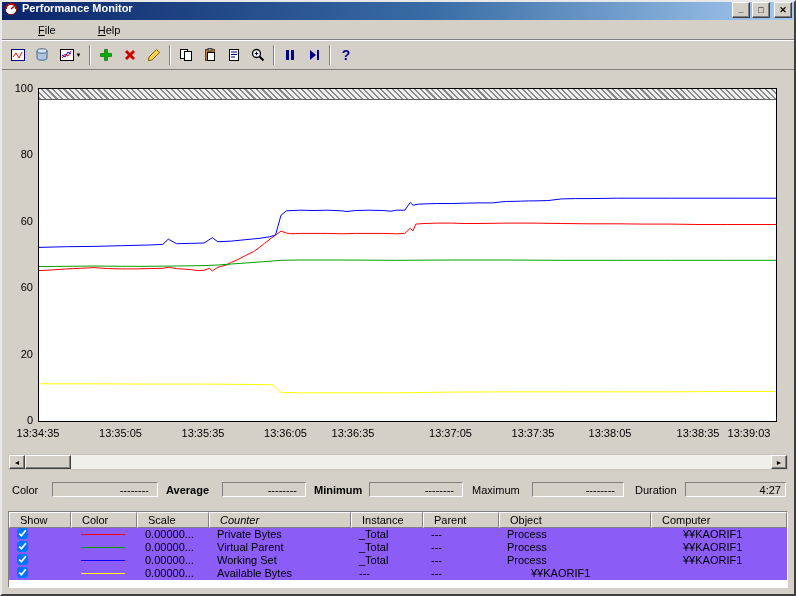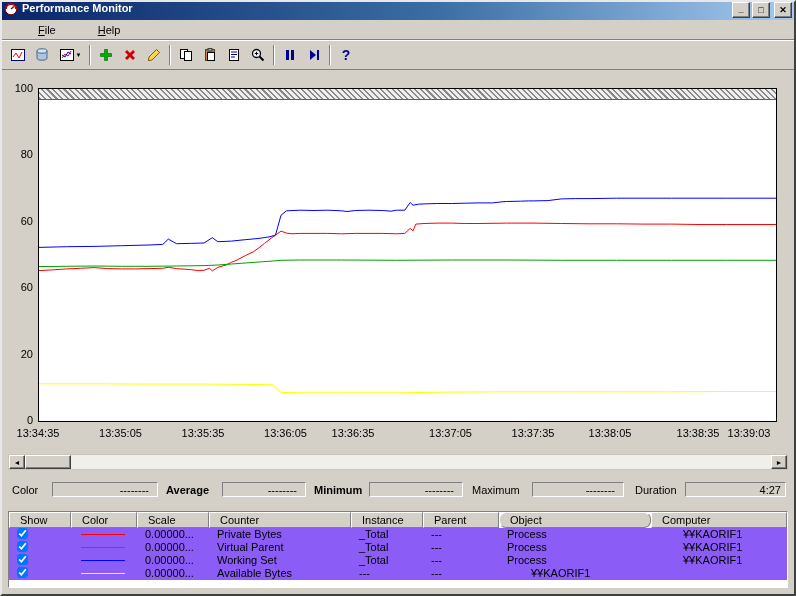--- a/index.html
+++ b/index.html
@@ -239,24 +239,24 @@
     <div class="stat-box box-max" data-name="maximum-value-box"><span>--------</span></div>
     <span class="stat-label lab-dur" data-name="duration-label">Duration</span>
     <div class="stat-box box-dur" data-name="duration-value-box"><span>4:27</span></div>
   </div>
 
   <div class="legend" data-name="legend-table">
     <div class="lheader" data-name="legend-header-row">
         <div class="hcell" data-name="legend-header-show" style="width: 62px;">Show</div>
         <div class="hcell" data-name="legend-header-color" style="width: 66px;">Color</div>
         <div class="hcell" data-name="legend-header-scale" style="width: 72px;">Scale</div>
-        <div class="hcell" data-name="legend-header-counter" style="width: 142px;">Counter</div>
+        <div class="hcell" data-name="legend-header-counter" style="width: 142px; font-style: italic;">Counter</div>
         <div class="hcell" data-name="legend-header-instance" style="width: 72px;">Instance</div>
         <div class="hcell" data-name="legend-header-parent" style="width: 76px;">Parent</div>
-        <div class="hcell" data-name="legend-header-object" style="width: 152px; border-radius: 7px;">Object</div>
+        <div class="hcell" data-name="legend-header-object" style="width: 152px;">Object</div>
         <div class="hcell" data-name="legend-header-computer" style="flex: 1 1 0%;">Computer</div>
       </div>
     <div class="lbody" data-name="legend-body">
         <div class="lrow" data-name="legend-row">
           <div class="lcell" data-name="legend-cell-show" style="width: 62px;"><input type="checkbox" class="lcheck" data-name="counter-visible-checkbox" checked="" style=""></div>
           <div class="lcell" data-name="legend-cell-color" style="width: 66px;">
             <div class="color-line" data-name="counter-color-sample" style="background: rgb(255, 0, 0);"></div>
           </div>
           <div class="lcell" data-name="legend-cell-scale" style="width: 72px;">0.00000...</div>
           <div class="lcell" data-name="legend-cell-counter" style="width: 142px;">Private Bytes</div>

